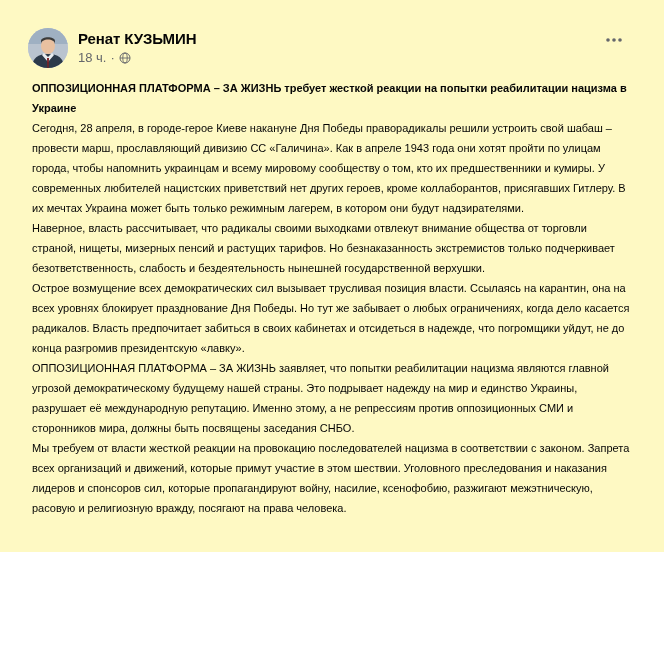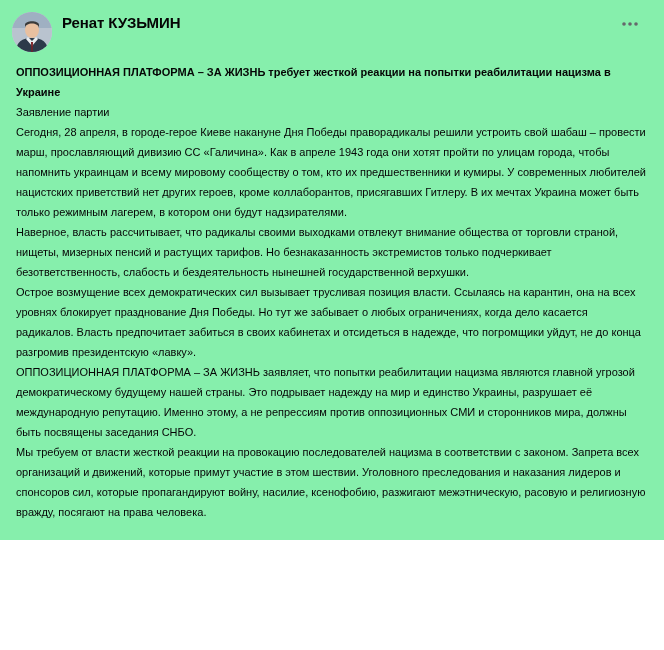--- a/index.html
+++ b/index.html
@@ -10,22 +10,22 @@
     width: 664px;
     height: 650px;
     background: #ffffff;
     font-family: "Liberation Sans", sans-serif;
     color: #050505;
     overflow: hidden;
   }
   .post {
     width: 664px;
     box-sizing: border-box;
-    background: #86efac;
-    padding: 0;
+    background: #fef9c3;
+    padding: 16px;
   }
   .post-header {
     display: flex;
     align-items: flex-start;
     padding: 12px 12px 0 12px;
     position: relative;
   }
   .avatar {
     width: 40px;
     height: 40px;
@@ -123,34 +123,44 @@
         <path d="M4 40 C4 30 10 26 20 26 C30 26 36 30 36 40 Z" fill="#2c3a4a"></path>
         <path d="M14 27 L20 34 L26 27 L24 25 L20 29 L16 25 Z" fill="#e8ecef"></path>
         <path d="M19 30 L21 30 L20.6 40 L19.4 40 Z" fill="#7c1f24"></path>
         <ellipse cx="20" cy="18" rx="7" ry="8" fill="#e8c0a0"></ellipse>
         <path d="M13 16 C13 10 27 10 27 16 L27 13 C27 8 13 8 13 13 Z" fill="#3a3a3a"></path>
       </svg>
     </div>
 
     <div class="header-text">
       <div class="author-name">Ренат КУЗЬМИН</div>
+      <div class="meta-row">
+        <span>18 ч.</span>
+        <span class="meta-sep">·</span>
+        <span class="globe-icon">
+          <svg width="12" height="12" viewBox="0 0 12 12" aria-hidden="true">
+            <circle cx="6" cy="6" r="5" fill="none" stroke="#65676b" stroke-width="1"></circle>
+            <ellipse cx="6" cy="6" rx="2.2" ry="5" fill="none" stroke="#65676b" stroke-width="0.9"></ellipse>
+            <line x1="1" y1="6" x2="11" y2="6" stroke="#65676b" stroke-width="0.9"></line>
+          </svg>
+        </span>
+      </div>
     </div>
 
     <div class="menu-dots">
       <svg width="20" height="20" viewBox="0 0 20 20" aria-hidden="true">
         <circle cx="4" cy="10" r="1.8" fill="#65676b"></circle>
         <circle cx="10" cy="10" r="1.8" fill="#65676b"></circle>
         <circle cx="16" cy="10" r="1.8" fill="#65676b"></circle>
       </svg>
     </div>
   </div>
 
   <div class="post-body">
     <p class="para headline">ОППОЗИЦИОННАЯ ПЛАТФОРМА – ЗА ЖИЗНЬ требует жесткой реакции на попытки реабилитации нацизма в Украине</p>
-    <p class="para subhead">Заявление партии</p>
     <p class="para">Сегодня, 28 апреля, в городе-герое Киеве накануне Дня Победы праворадикалы решили устроить свой шабаш – провести марш, прославляющий дивизию СС «Галичина». Как в апреле 1943 года они хотят пройти по улицам города, чтобы напомнить украинцам и всему мировому сообществу о том, кто их предшественники и кумиры. У современных любителей нацистских приветствий нет других героев, кроме коллаборантов, присягавших Гитлеру. В их мечтах Украина может быть только режимным лагерем, в котором они будут надзирателями.</p>
     <p class="para">Наверное, власть рассчитывает, что радикалы своими выходками отвлекут внимание общества от торговли страной, нищеты, мизерных пенсий и растущих тарифов. Но безнаказанность экстремистов только подчеркивает безответственность, слабость и бездеятельность нынешней государственной верхушки.</p>
     <p class="para">Острое возмущение всех демократических сил вызывает трусливая позиция власти. Ссылаясь на карантин, она на всех уровнях блокирует празднование Дня Победы. Но тут же забывает о любых ограничениях, когда дело касается радикалов. Власть предпочитает забиться в своих кабинетах и отсидеться в надежде, что погромщики уйдут, не до конца разгромив президентскую «лавку».</p>
     <p class="para">ОППОЗИЦИОННАЯ ПЛАТФОРМА – ЗА ЖИЗНЬ заявляет, что попытки реабилитации нацизма являются главной угрозой демократическому будущему нашей страны. Это подрывает надежду на мир и единство Украины, разрушает её международную репутацию. Именно этому, а не репрессиям против оппозиционных СМИ и сторонников мира, должны быть посвящены заседания СНБО.</p>
     <p class="para">Мы требуем от власти жесткой реакции на провокацию последователей нацизма в соответствии с законом. Запрета всех организаций и движений, которые примут участие в этом шествии. Уголовного преследования и наказания лидеров и спонсоров сил, которые пропагандируют войну, насилие, ксенофобию, разжигают межэтническую, расовую и религиозную вражду, посягают на права человека.</p>
   </div>
 
 </div>
 
 </body></html>

